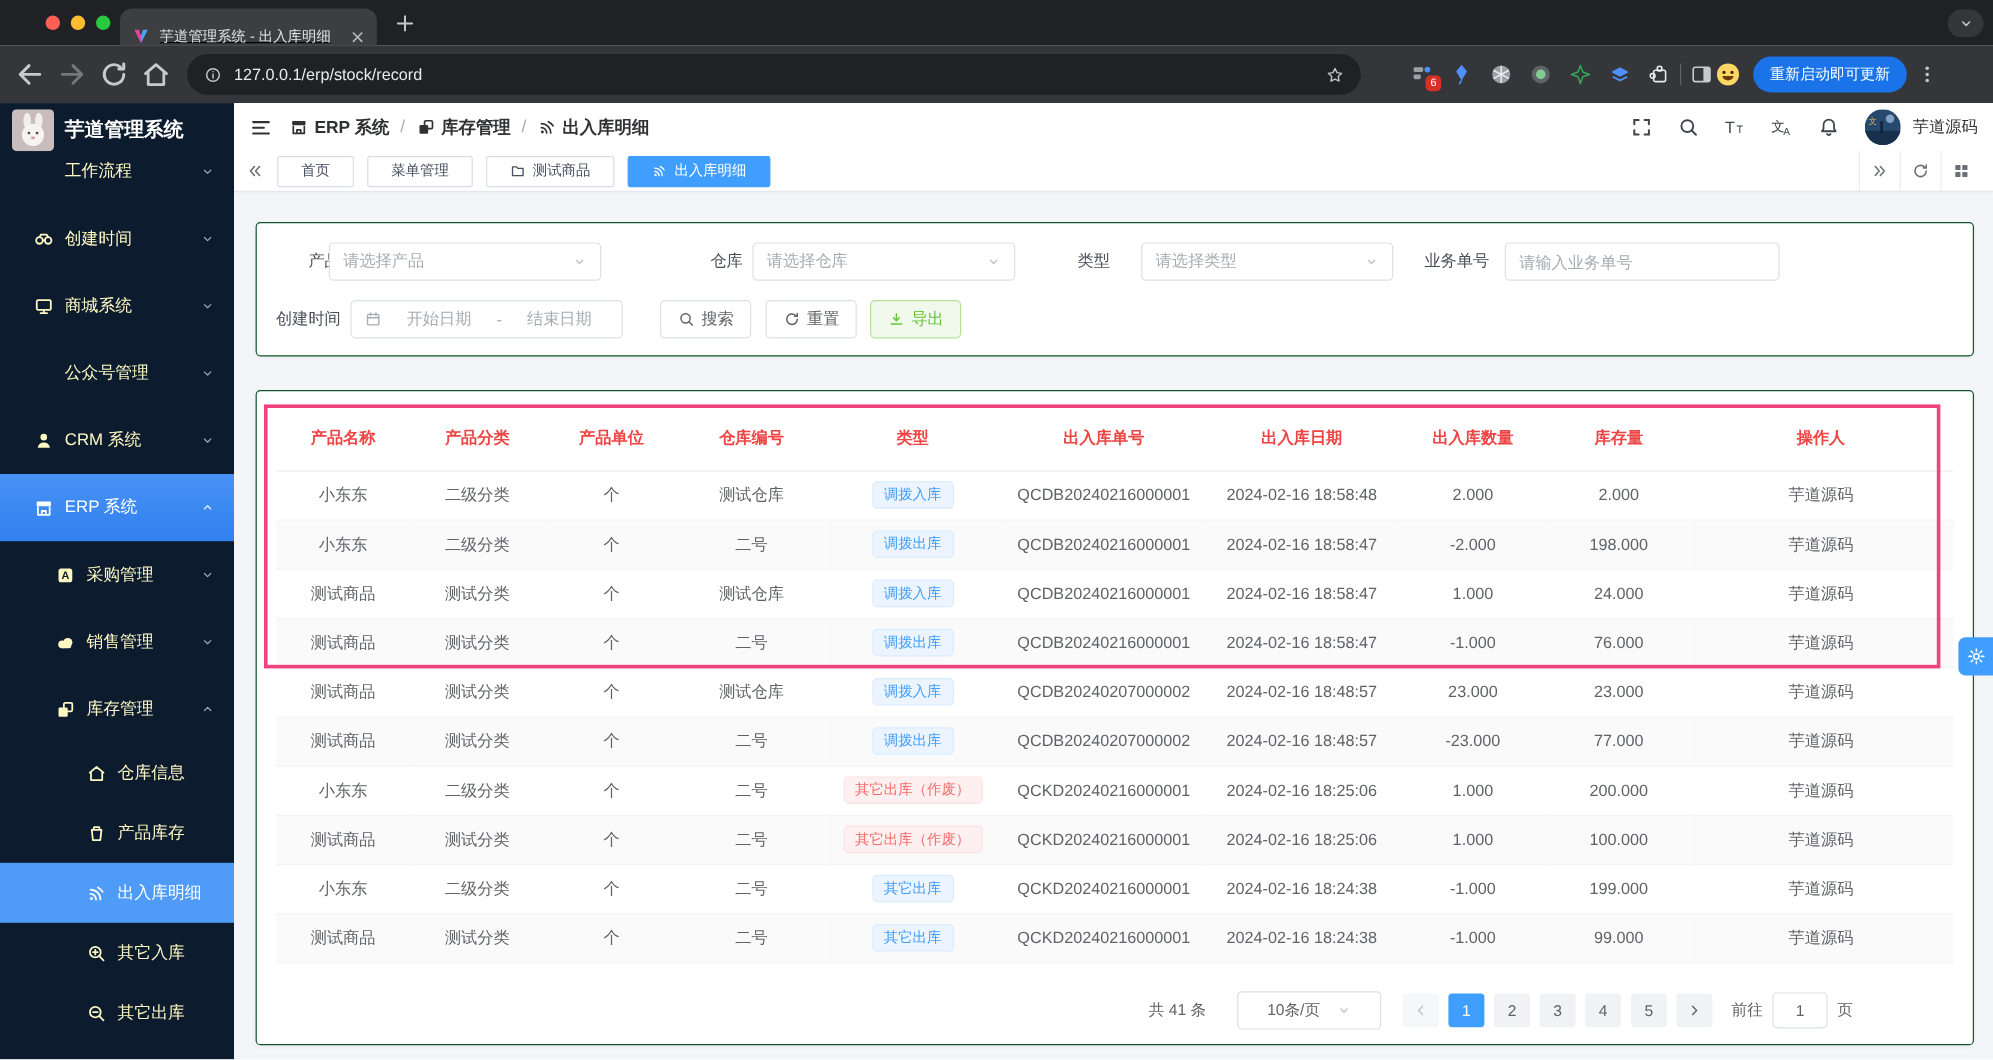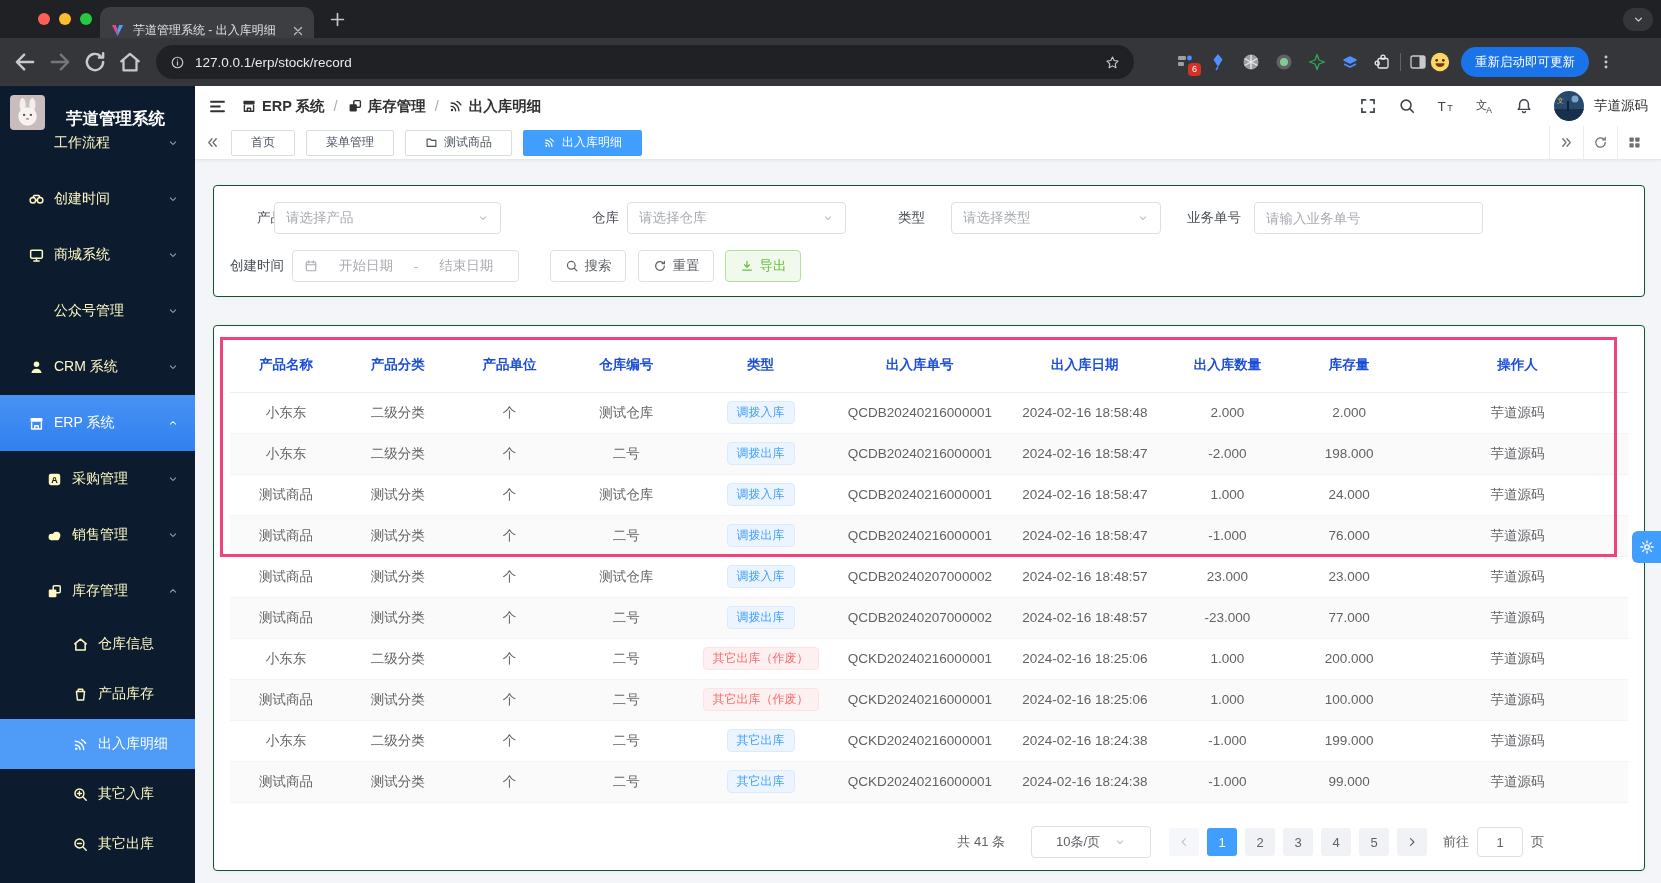--- a/index.html
+++ b/index.html
@@ -4,21 +4,21 @@
 <style>
   * { margin:0; padding:0; box-sizing:border-box; }
   body { font-family:"Liberation Sans","DejaVu Sans",sans-serif; }
   .screen { position:relative; width:1661px; height:883px; overflow:hidden; background:#f3f5f9; }
 
   
   .tabstrip { position:relative; height:38px; background:#202124; }
   .lights { position:absolute; left:38px; top:13px; display:flex; gap:9px; }
   .light { width:12px; height:12px; border-radius:50%; }
   .light.r { background:#ff5f57; } .light.y { background:#febc2e; } .light.g { background:#28c840; }
-  .btab { position:absolute; left:100px; top:7px; width:214px; height:31px; background:#3c3e42; border-radius:10px 10px 0 0; display:flex; align-items:center; gap:8px; padding:16px 8px 0 10px; }
+  .btab { position:absolute; left:100px; top:7px; width:214px; height:31px; background:#3c3e42; border-radius:10px 10px 0 0; display:flex; align-items:center; gap:8px; padding:16px 8px 0 10px;text-decoration:underline; }
   .btab-title { flex:1; color:#dfe1e5; font-size:12px; white-space:nowrap; overflow:hidden; text-overflow:ellipsis; }
   .favicon { width:15px; height:15px; flex:none; }
   .tab-close { width:16px; height:16px; color:#b5b8bc; flex:none; }
   .newtab-btn { position:absolute; left:328px; top:10px; width:19px; height:19px; color:#c4c7c5; }
   .tabsearch-btn { position:absolute; right:8px; top:8px; width:30px; height:23px; border-radius:12px; background:#35363a; color:#c4c7c5; display:flex; align-items:center; justify-content:center; }
   .tabsearch-btn svg { width:13px; height:13px; }
   .toolbar { height:48px; background:#35363a; display:flex; align-items:center; padding:0 12px; }
   .nav-ic { width:26px; height:26px; color:#c7cacd; margin-right:9px; flex:none; }
   .nav-ic.dim { color:#74777b; }
   .urlbar { width:978px; height:34px; background:#202124; border-radius:17px; display:flex; align-items:center; gap:10px; padding:0 14px; margin-left:4px; flex:none; }
@@ -39,21 +39,21 @@
   .mi { display:flex; align-items:center; color:#fef9c3; font-size:14px; position:relative; cursor:pointer; }
   .mi.lv1, .mi.lv2 { height:56px; }
   .mi.lv3 { height:50px; }
   .mi.lv1 { padding-left:28px; } .mi.lv2 { padding-left:46px; } .mi.lv3 { padding-left:72px; }
   .mi-icon { width:17px; height:17px; margin-right:9px; flex:none; }
   .mi-icon svg { width:100%; height:100%; }
   .mi-chev { position:absolute; right:16px; width:12px; height:12px; color:#9aa5b1; }
   .mi.act1 { background:linear-gradient(180deg,#4792f4,#3080ef); color:#fff; }
   .mi.act1 .mi-chev { color:#e8f1fd; }
   .mi.act3 { background:#4f9cf8; color:#fff; }
-  .logo-row { position:absolute; top:0; left:0; right:0; height:44px; background:#0c1b2e; z-index:3; display:flex; align-items:flex-end; gap:21px; padding:0 10px; }
+  .logo-row { position:absolute; top:0; left:0; right:0; height:44px; background:#0c1b2e; z-index:3; display:flex; align-items:center; gap:9px; padding:0 10px; }
   .logo-img { width:35px; height:35px; border-radius:4px; flex:none; }
   .logo-title { color:#fff; font-size:16.5px; font-weight:bold; white-space:nowrap; }
 
   .main { flex:1; display:flex; flex-direction:column; position:relative; background:#f3f5f9; min-width:0; }
   .topbar { height:40px; background:#fff; display:flex; align-items:center; padding:0 13px; z-index:2; }
   .hamb { width:19px; height:19px; color:#303133; margin-right:14px; flex:none; }
   .crumbs { display:flex; align-items:center; gap:9px; font-size:14.5px; color:#303133; font-weight:600; }
   .crumb { display:flex; align-items:center; gap:5px; cursor:pointer; }
   .crumb .ic { width:16px; height:16px; }
   .crumb-sep { color:#a8abb2; font-weight:400; }
@@ -82,21 +82,21 @@
   .ctl input { border:none; outline:none; width:100%; font-size:13.5px; color:#606266; font-family:inherit; }
   .ctl input::placeholder { color:#a8abb2; }
   .date-seg { flex:1; text-align:center; }
   .fbtn { position:absolute; top:64px; height:32px; width:76px; border:1px solid #dcdfe6; border-radius:4px; background:#fff; color:#606266; font-size:13.5px; display:flex; align-items:center; justify-content:center; gap:6px; cursor:pointer; }
   .fbtn .ic { width:14px; height:14px; }
   .fbtn.export { background:#f0f9eb; border-color:#b3e19d; color:var(--success-green,#67c23a); }
 
   .table-card { top:165px; height:546px; }
   .pink-box { position:absolute; left:6px; right:27px; top:11px; height:220px; border:3px solid var(--annotation-pink,#f0437e); z-index:4; pointer-events:none; }
   table { width:calc(100% - 32px); margin:12px 16px 0; border-collapse:collapse; table-layout:fixed; }
-  thead th { height:54px; font-size:13.5px; color:#1d4ed8; font-weight:600; text-align:center; border-bottom:1px solid #ebeef5; }
+  thead th { height:54px; font-size:13.5px; color:#ef4444; font-weight:600; text-align:center; border-bottom:1px solid #ebeef5; }
   tbody td { height:41px; font-size:13.5px; color:#606266; text-align:center; border-bottom:1px solid #f2f4f7; white-space:nowrap; overflow:hidden; }
   tbody tr:nth-child(even) { background:#fafafa; }
   .badge { display:inline-block; padding:3px 9px; font-size:12px; border-radius:4px; border:1px solid; line-height:1.3; }
   .badge.blue { color:var(--accent,#409eff); background:#ecf5ff; border-color:#d9ecff; }
   .badge.red { color:var(--danger-red,#f56c6c); background:#fef0f0; border-color:#fde2e2; }
 
   .pagination { position:absolute; right:100px; bottom:12px; display:flex; align-items:center; font-size:13px; color:#606266; }
   .pg-total { margin-right:26px; }
   .pg-size { width:120px; height:32px; border:1px solid #dcdfe6; border-radius:4px; display:flex; align-items:center; justify-content:center; gap:14px; color:#606266; margin-right:14px; cursor:pointer; }
   .pg-size .chev { width:12px; height:12px; color:#c0c4cc; }

